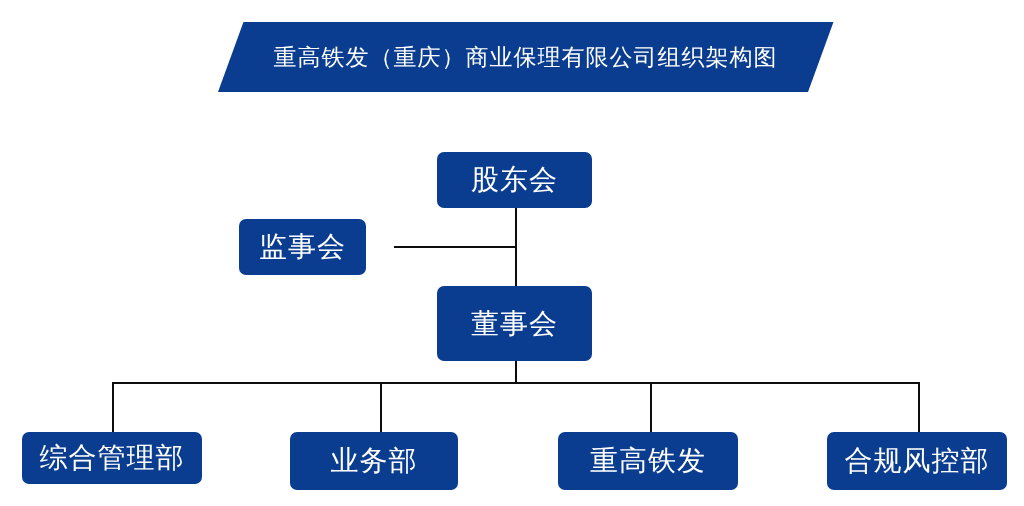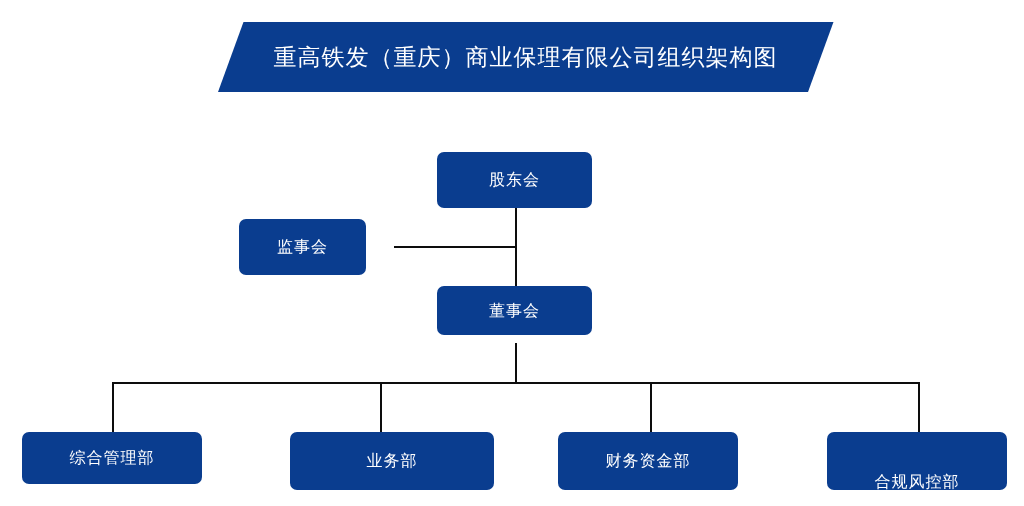--- a/index.html
+++ b/index.html
@@ -48,34 +48,34 @@
     position: absolute;
     background: #0A3D8F;
     border-radius: 7px;
     display: flex;
     align-items: center;
     justify-content: center;
     box-sizing: border-box;
   }
   .node-label {
     color: #ffffff;
-    font-size: 16px;
+    font-size: 28px;
     letter-spacing: 1px;
     white-space: nowrap;
     line-height: 1;
   }
 
   .node-shareholders { left: 437px; top: 152px;  width: 155px; height: 56px; }
   .node-supervisors  { left: 239px; top: 219px;  width: 127px; height: 56px; }
-  .node-directors    { left: 437px; top: 286px;  width: 155px; height: 49px; }
+  .node-directors    { left: 437px; top: 286px;  width: 155px; height: 75px; }
 
   .node-dept-1 { left: 22px;  top: 432px; width: 180px; height: 52px; }
-  .node-dept-2 { left: 290px; top: 432px; width: 204px; height: 58px; }
+  .node-dept-2 { left: 290px; top: 432px; width: 168px; height: 58px; }
   .node-dept-3 { left: 558px; top: 432px; width: 180px; height: 58px; }
-  .node-dept-4 { left: 827px; top: 432px; width: 180px; height: 58px; align-items: flex-end; }
+  .node-dept-4 { left: 827px; top: 432px; width: 180px; height: 58px; }
 
   
   .line {
     position: absolute;
     background: #0d0d0d;
   }
   .line-v { width: 2px; }
   .line-h { height: 2px; }
 
   
@@ -124,20 +124,20 @@
 
   <div class="node node-dept-1">
     <span class="node-label">综合管理部</span>
   </div>
 
   <div class="node node-dept-2">
     <span class="node-label">业务部</span>
   </div>
 
   <div class="node node-dept-3">
-    <span class="node-label">财务资金部</span>
+    <span class="node-label">重高铁发</span>
   </div>
 
   <div class="node node-dept-4">
     <span class="node-label">合规风控部</span>
   </div>
 
 </div>
 
 </body></html>

